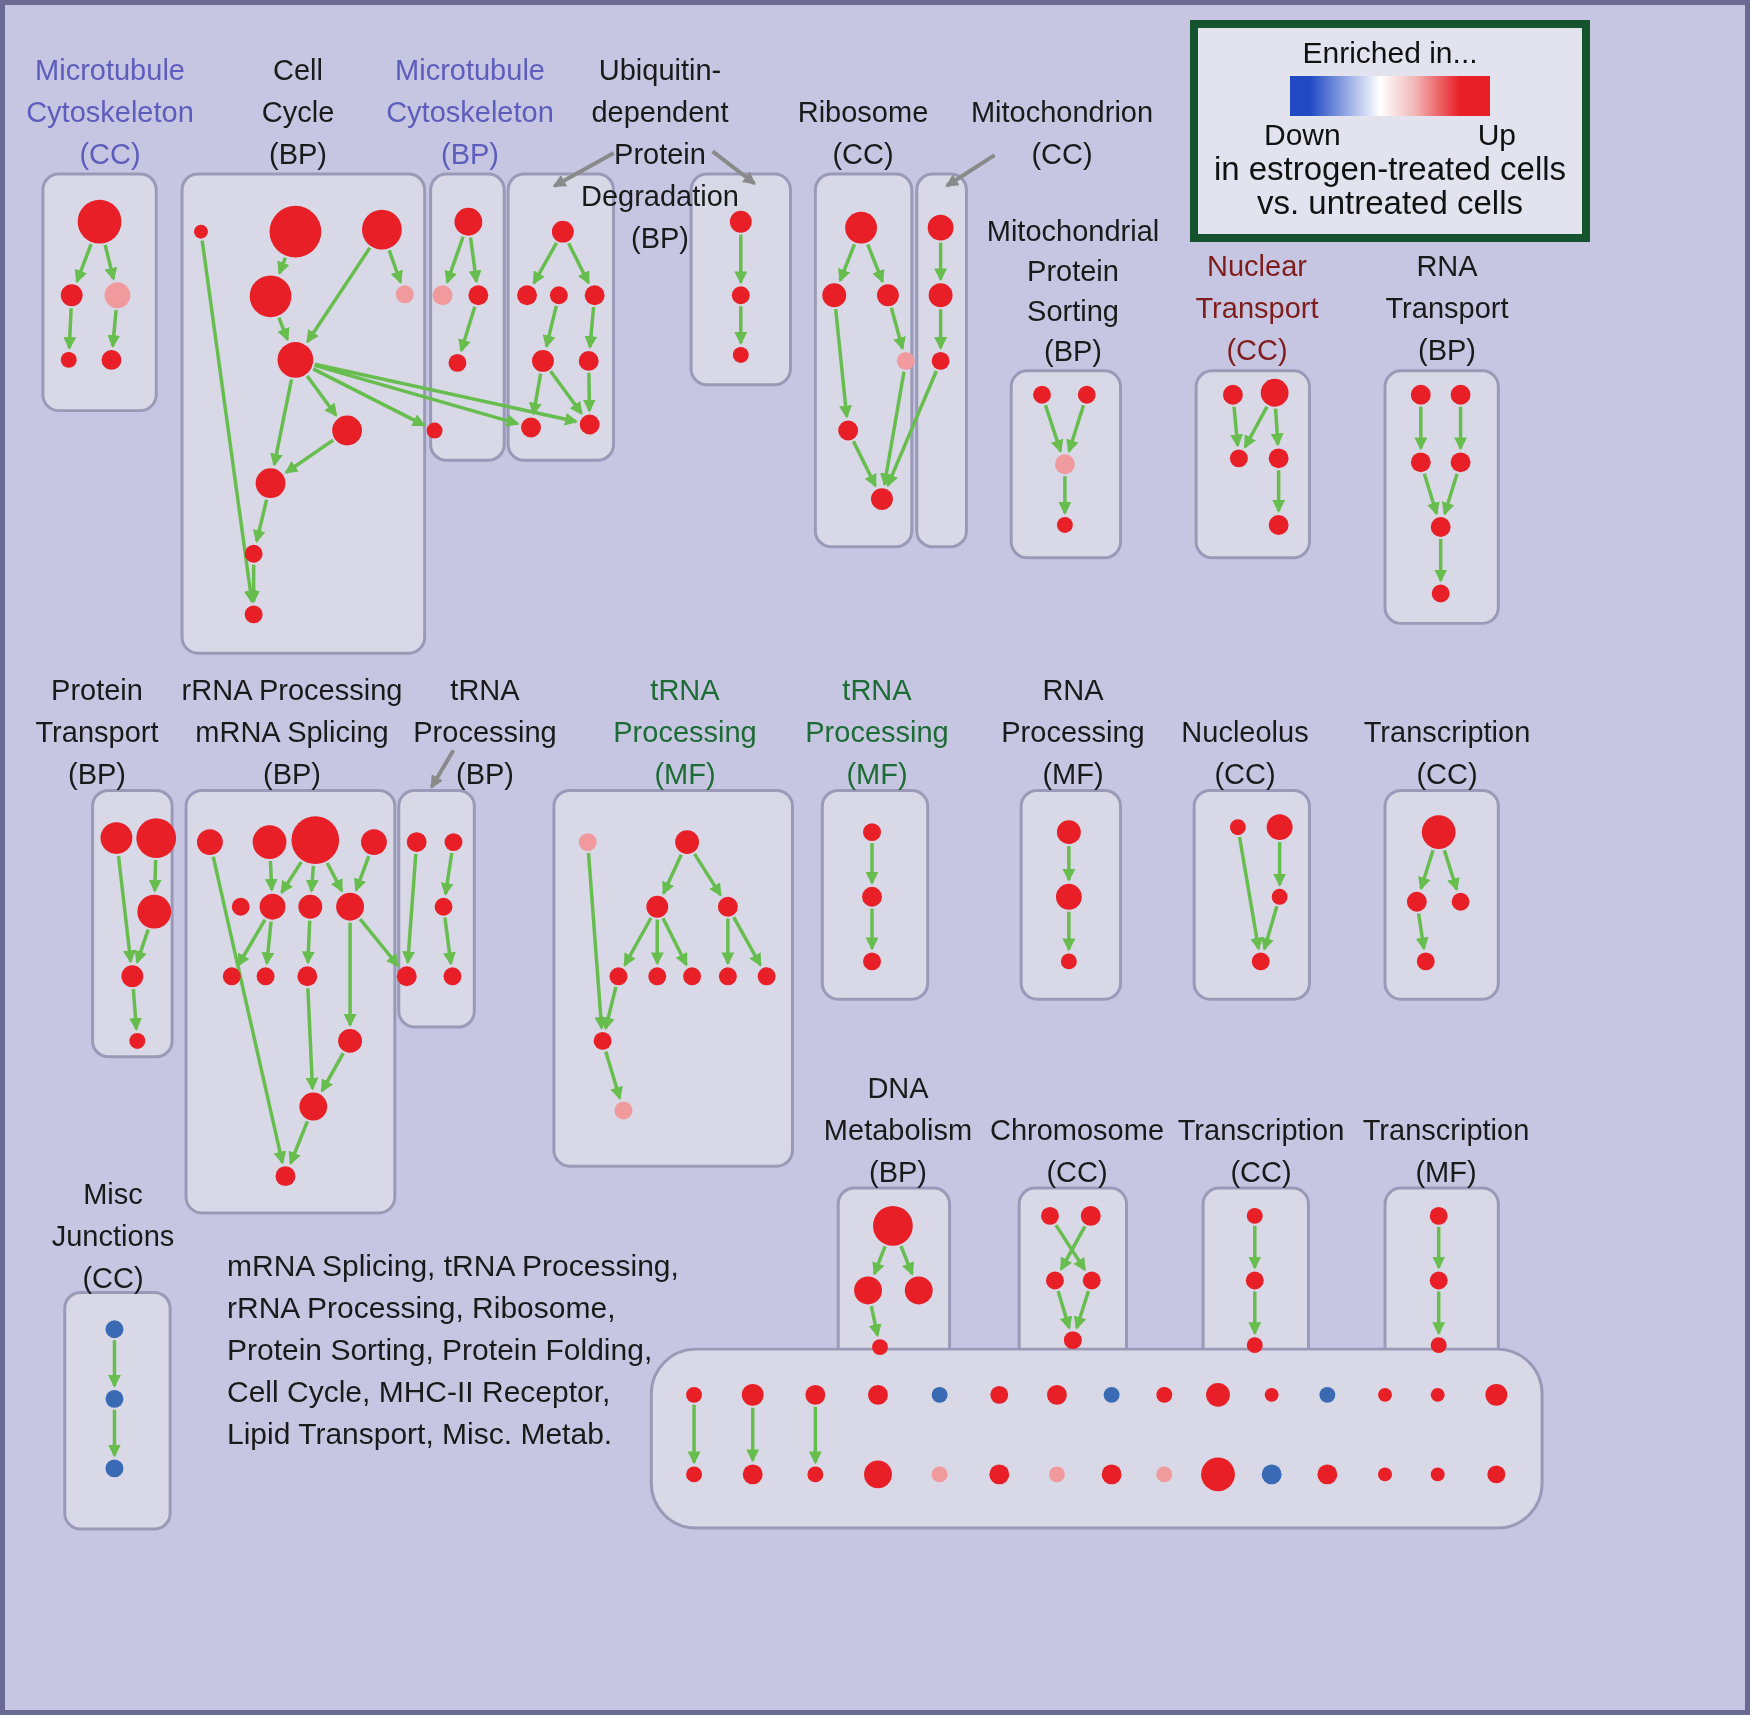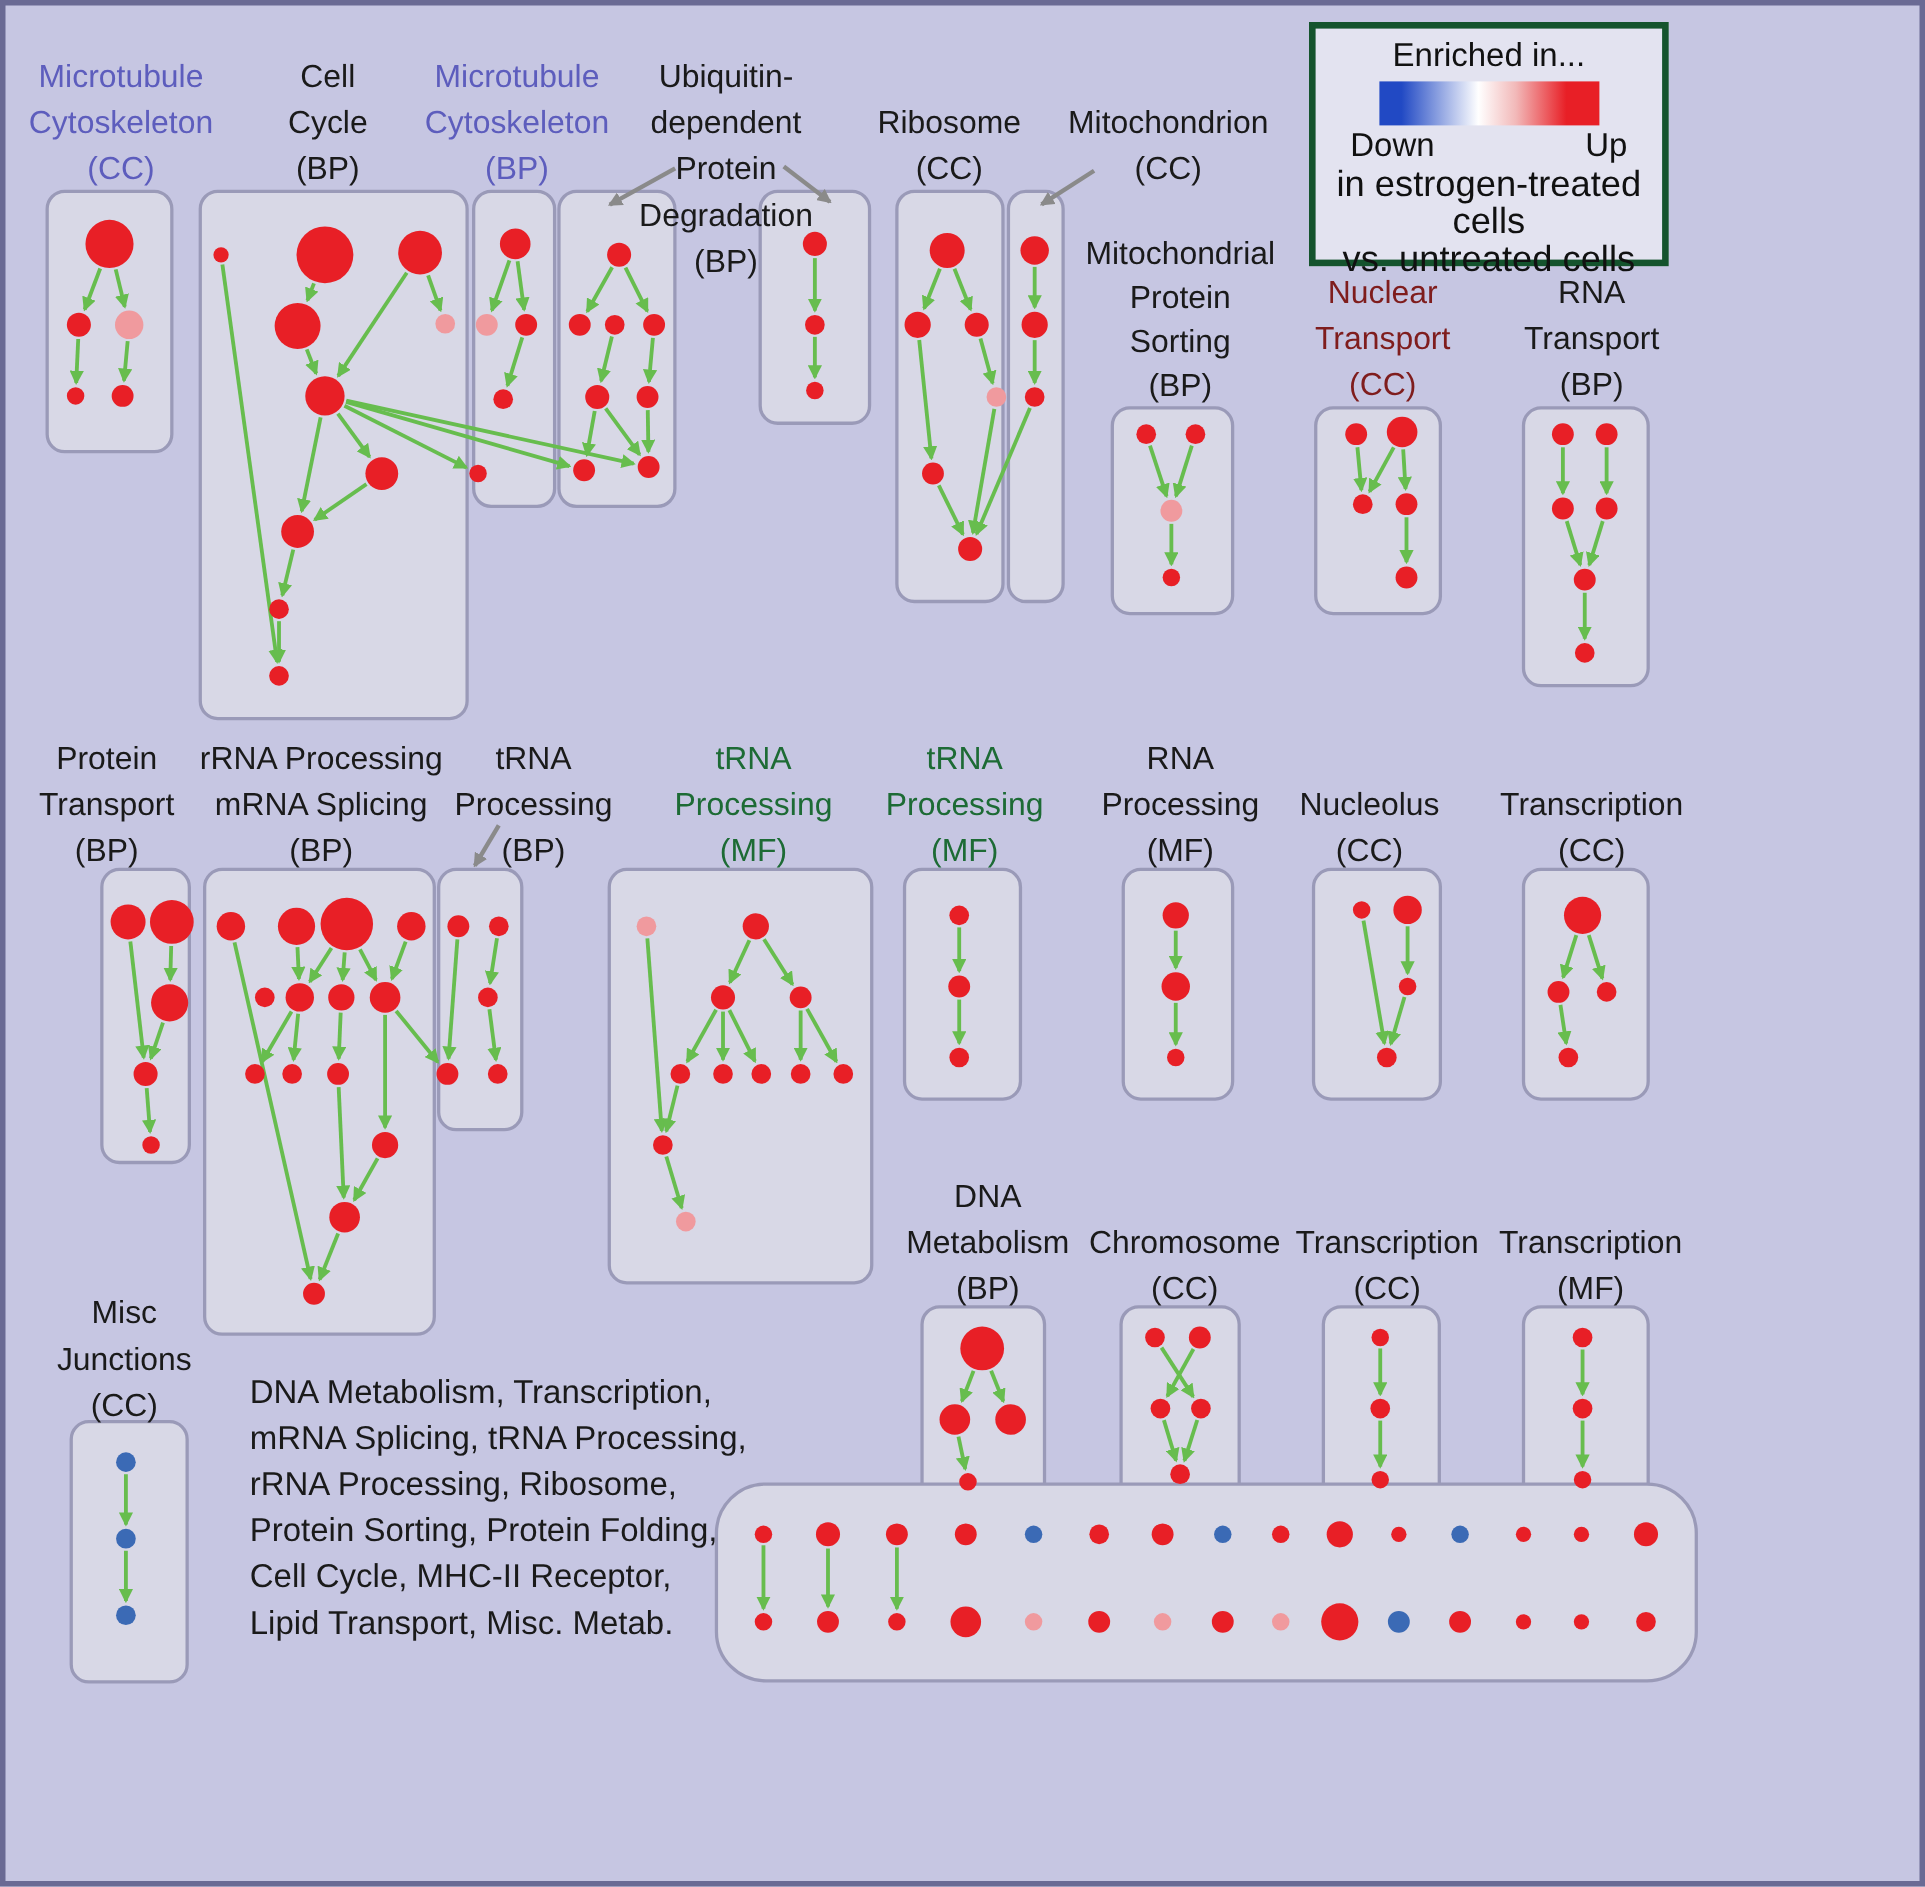--- a/index.html
+++ b/index.html
@@ -3,22 +3,22 @@
 <meta charset="utf-8">
 <style>
   * { margin:0; padding:0; box-sizing:border-box; }
   body { font-family:"Liberation Sans", sans-serif; background:#fff; }
   #stage { position:relative; border:5px solid #6a6a94; overflow:hidden; }
   #diagram { position:absolute; left:0; top:0; width:100%; height:100%; z-index:1; }
   .glabel { position:absolute; transform:translateX(-50%); text-align:center;
             font-size:29px; line-height:42px; white-space:nowrap; z-index:2; }
   #notes { position:absolute; font-size:30px; line-height:42px; color:#1a1a1a;
            z-index:2; white-space:nowrap; }
-  .legend { position:absolute; left:1185px; top:15px; width:327px; height:222px;
-            background:#e3e3f0; border:6px solid #14532d; z-index:3;
+  .legend { position:absolute; left:1185px; top:15px; width:400px; height:222px;
+            background:#e3e3f0; border:8px solid #14532d; z-index:3;
             text-align:center; color:#111; }
   .legend-title { margin-top:8px; font-size:30px; }
   .legend-gradient { width:200px; height:40px; margin:6px auto 2px; }
   .legend-downup { display:flex; justify-content:space-between; width:252px;
                    margin:0 auto; font-size:30px; }
   .legend-sub { font-size:33px; line-height:34px; }
 </style>
 </head>
 <body>
 
@@ -326,21 +326,20 @@
     <div class="legend-gradient" style="background: linear-gradient(to right, rgb(33, 73, 196) 0%, rgb(33, 73, 196) 10%, rgb(255, 255, 255) 45%, rgb(242, 185, 185) 62%, rgb(232, 31, 38) 85%, rgb(232, 31, 38) 100%);"></div>
     <div class="legend-downup">
       <span>Down</span>
       <span>Up</span>
     </div>
     <div class="legend-sub">in estrogen-treated cells</div>
     <div class="legend-sub">vs. untreated cells</div>
   </div>
 
   <div id="notes" style="left: 222px; top: 1240px; color: rgb(26, 26, 26);">
-      <div>DNA Metabolism, Transcription,</div>
       <div>mRNA Splicing, tRNA Processing,</div>
       <div>rRNA Processing, Ribosome,</div>
       <div>Protein Sorting, Protein Folding,</div>
       <div>Cell Cycle, MHC-II Receptor,</div>
       <div>Lipid Transport, Misc. Metab.</div>
     </div>
 <div class="glabel" style="left: 105px; top: 44px; color: rgb(93, 93, 189);">
       <div>Microtubule</div>
       <div>Cytoskeleton</div>
       <div>(CC)</div>

